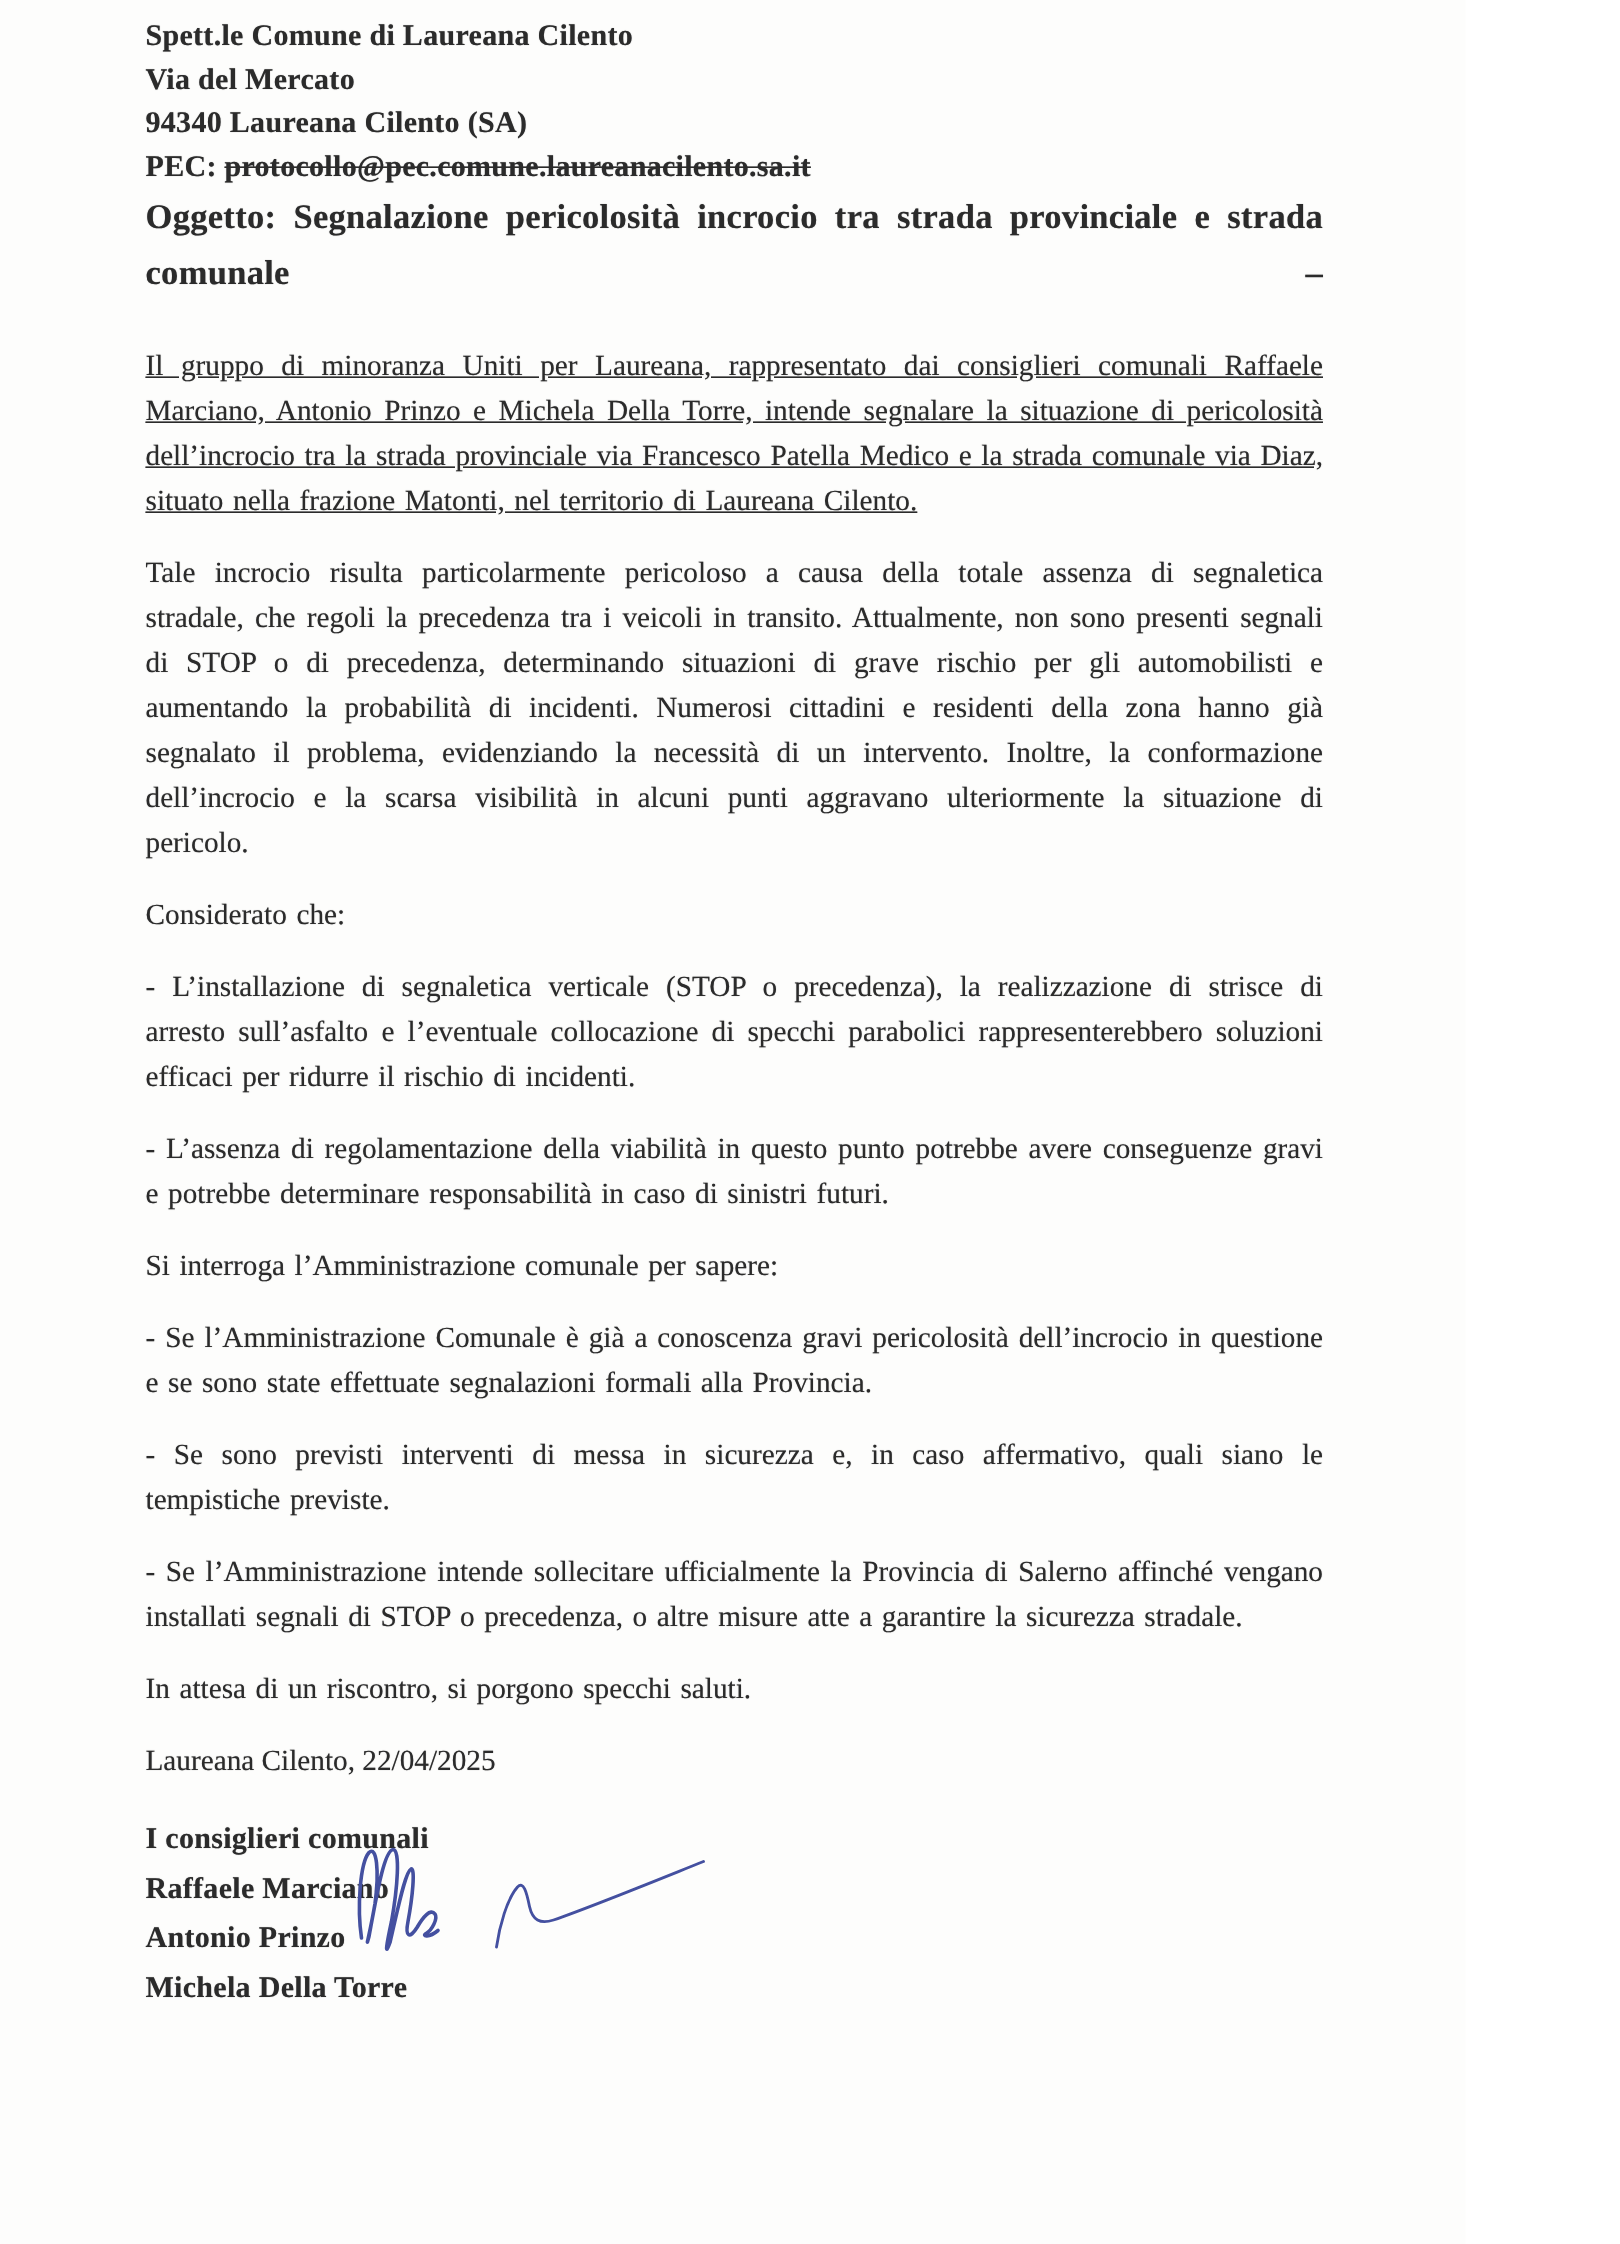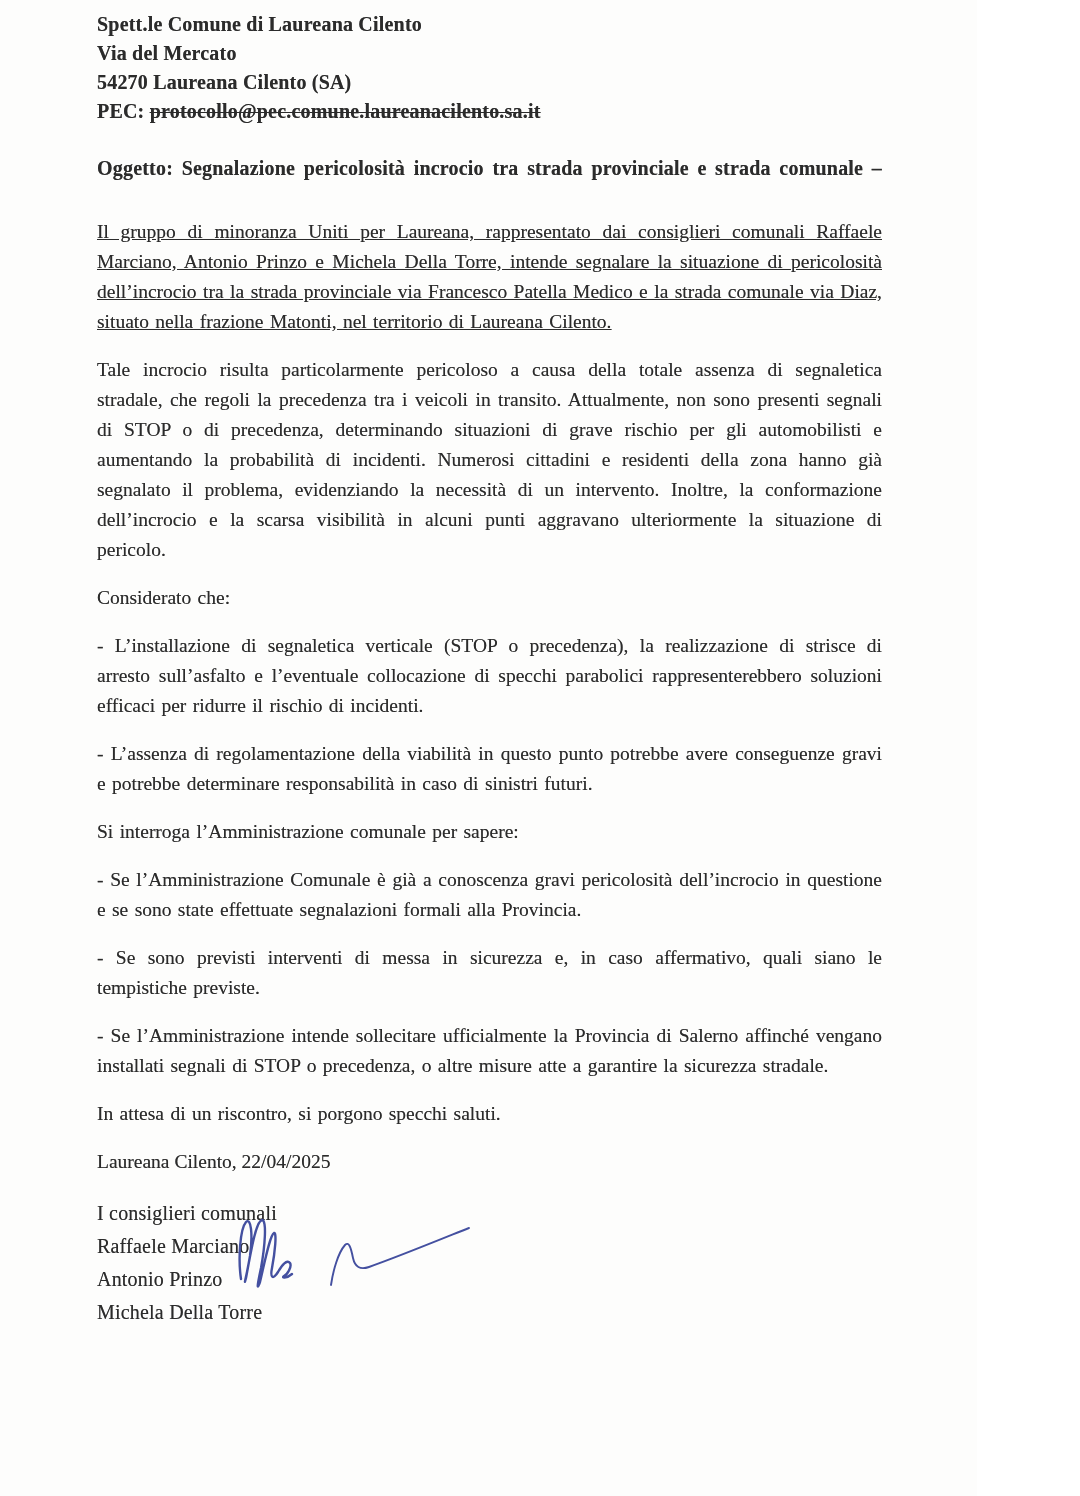--- a/index.html
+++ b/index.html
@@ -25,23 +25,22 @@
     font-weight: bold;
     font-size: 20px;
     line-height: 29px;
     letter-spacing: 0.2px;
   }
   .pec-email {
     text-decoration: line-through;
     text-decoration-thickness: 1px;
   }
   .subject-block {
-    margin-top: 24px;
     font-weight: bold;
-    font-size: 20px;
+    font-size: 23px;
     line-height: 37px;
     letter-spacing: 0.2px;
   }
   .subject-line1 {
     text-align: justify;
     text-align-last: justify;
   }
   .para {
     font-size: 19.5px;
     line-height: 30px;
@@ -56,21 +55,21 @@
   .closing-date {
     font-size: 19.5px;
     line-height: 30px;
     margin-top: 18px;
   }
   .sig-block {
     position: relative;
     margin-top: 20px;
   }
   .sig-title, .sig-name {
-    font-weight: normal;
+    font-weight: bold;
     font-size: 20px;
     line-height: 33px;
     letter-spacing: 0.2px;
   }
   .signature-ink {
     position: absolute;
     left: 130px;
     top: 16px;
     width: 252px;
     height: 100px;
@@ -79,21 +78,21 @@
 </style>
 </head>
 <body>
 
 <div class="page">
   <div class="content">
 
     <div class="recipient-block">
       <div>Spett.le Comune di Laureana Cilento</div>
       <div>Via del Mercato</div>
-      <div>54270 Laureana Cilento (SA)</div>
+      <div>94340 Laureana Cilento (SA)</div>
       <div>
         <span>PEC:</span>
         <span class="pec-email">protocollo@pec.comune.laureanacilento.sa.it</span>
       </div>
     </div>
 
     <div class="subject-block">
       <div class="subject-line1">Oggetto: Segnalazione pericolosità incrocio tra strada provinciale e strada comunale –</div>
     </div>
 

